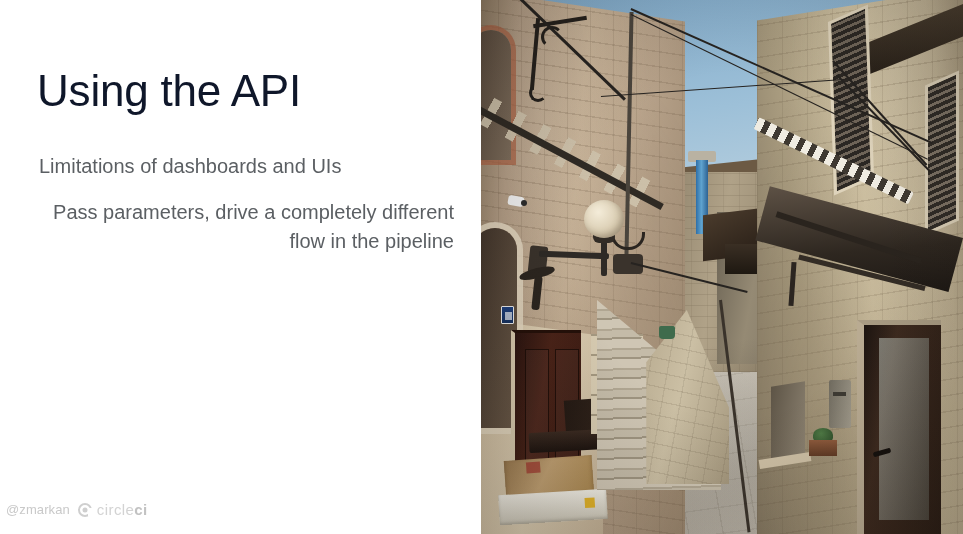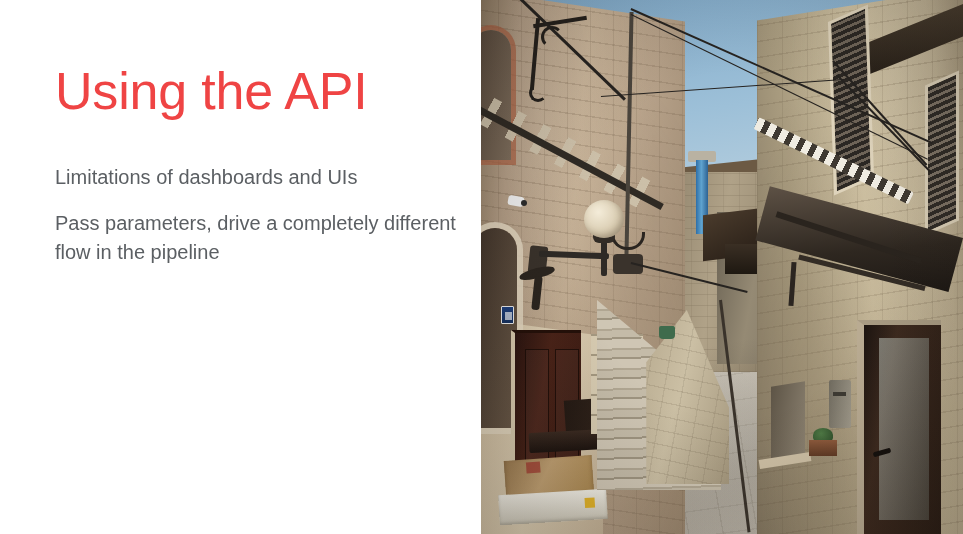--- a/index.html
+++ b/index.html
@@ -18,43 +18,42 @@
 
   
   .left-panel {
     position: absolute;
     left: 0; top: 0;
     width: 481px; height: 534px;
     background: #ffffff;
   }
   .slide-title {
     position: absolute;
-    left: 55px; top: 61px;
+    left: 37px; top: 61px;
     width: 420px;
-    font-size: 52px;
+    font-size: 44px;
     line-height: 60px;
     font-weight: 400;
-    color: #ef4444;
+    color: #0f172a;
     letter-spacing: -0.2px;
     white-space: nowrap;
   }
   .bullet-list {
     position: absolute;
-    left: 55px; top: 152px;
+    left: 39px; top: 152px;
     width: 415px;
-    margin-top: 11px;
   }
   .bullet {
     font-size: 20px;
     line-height: 29px;
     color: #5b5f63;
     font-weight: 400;
     margin-bottom: 17px;
   }
-  .bullet:last-child { margin-bottom: 0; }
+  .bullet:last-child { margin-bottom: 0; text-align: right; }
 
   
   .footer {
     position: absolute;
     left: 6px; bottom: 16px;
     display: flex;
     align-items: center;
     gap: 8px;
   }
   .handle {
@@ -792,20 +791,27 @@
 
   <div class="left-panel">
 
     <div class="slide-title">Using the API</div>
 
     <div class="bullet-list">
       <div class="bullet">Limitations of dashboards and UIs</div>
       <div class="bullet">Pass parameters, drive a completely different flow in the pipeline</div>
     </div>
 
+    <div class="footer">
+      <span class="handle">@zmarkan</span>
+      <span class="cci-logo">
+        <span class="cci-mark"></span>
+        <span class="cci-word"><span>circle</span><b>ci</b></span>
+      </span>
+    </div>
   </div>
 
   <div class="photo">
 
     <div class="sky"></div>
 
     <div class="ground"></div>
     <div class="ground-tiles"></div>
 
     <div class="bldg-far-roof"></div>

